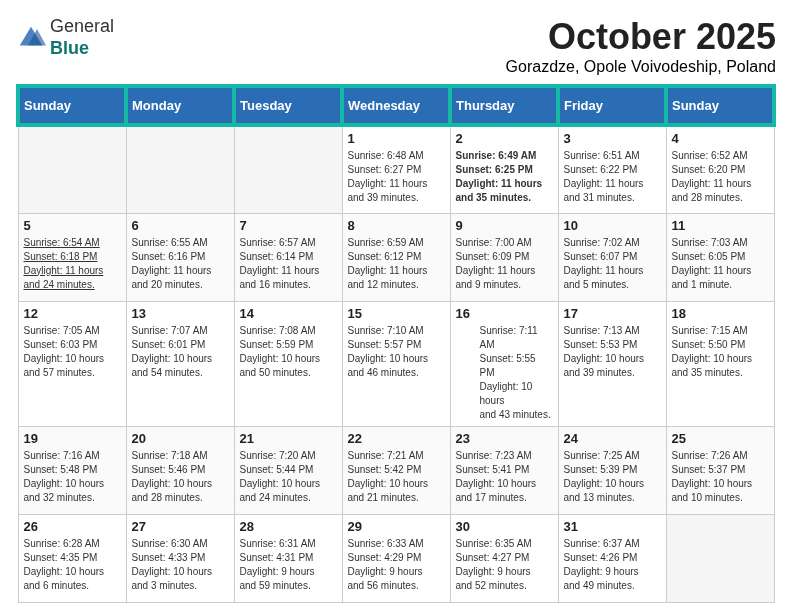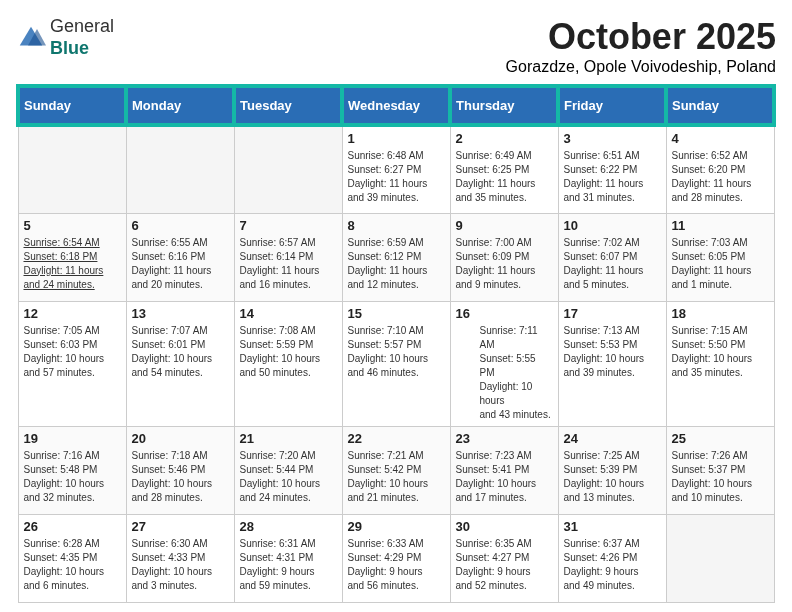--- a/index.html
+++ b/index.html
@@ -124,21 +124,21 @@
         <td class="empty"></td>
         <td>
           <div class="day-number">1</div>
           <div class="day-info" style="white-space: pre-line;">Sunrise: 6:48 AM
 Sunset: 6:27 PM
 Daylight: 11 hours
 and 39 minutes.</div>
         </td>
         <td>
           <div class="day-number">2</div>
-          <div class="day-info" style="white-space: pre-line;">Sunrise: 6:49 AM
+          <div class="day-info" style="white-space: pre-line; font-weight: bold;">Sunrise: 6:49 AM
 Sunset: 6:25 PM
 Daylight: 11 hours
 and 35 minutes.</div>
         </td>
         <td>
           <div class="day-number">3</div>
           <div class="day-info" style="white-space: pre-line;">Sunrise: 6:51 AM
 Sunset: 6:22 PM
 Daylight: 11 hours
 and 31 minutes.</div>

